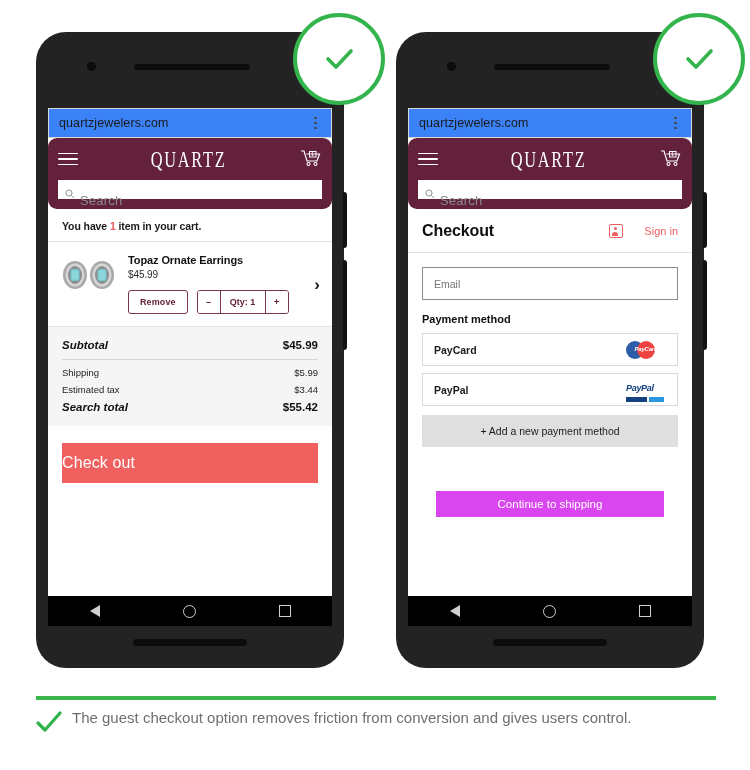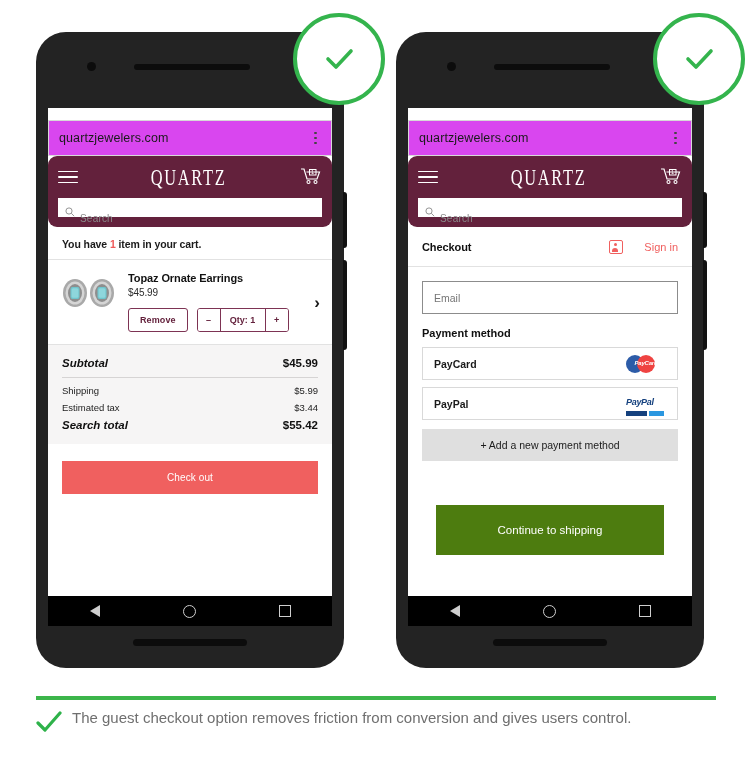--- a/index.html
+++ b/index.html
@@ -71,28 +71,27 @@
     top: 76px;
     left: 12px;
     width: 284px;
     height: 518px;
     background: #ffffff;
     overflow: hidden;
   }
 
   
   .browser-bar {
-    height: 36px;
+    height: 30px;
     border: 1px solid #d8d8d8;
     box-sizing: border-box;
     display: flex;
     align-items: center;
     padding: 0 10px;
-    background: #d946ef;
-    margin-top: 12px;
+    background: #3b82f6;
   }
   .url-text {
     font-size: 12.5px;
     color: #1b1b1b;
     flex: 1;
     letter-spacing: 0.1px;
   }
   .kebab {
     display: flex;
     flex-direction: column;
@@ -148,21 +147,21 @@
   .searchbox {
     background: #ffffff;
     height: 19px;
     display: flex;
     align-items: center;
     padding: 0 7px;
     gap: 5px;
   }
   .search-glyph { width: 10px; height: 10px; flex: none; }
   .search-ph {
-    font-size: 10px;
+    font-size: 13px;
     color: #8a8a8a;
     letter-spacing: 0.2px;
     margin-top: 22px;
   }
 
   
   .cart-note {
     padding: 11px 14px 9px 14px;
     font-size: 10.5px;
     font-weight: bold;
@@ -244,38 +243,38 @@
   .t-row.major .t-val   { font-size: 11.5px; font-weight: bold; color: #101010; }
   .t-row.minor .t-label { font-size: 9.5px; color: #232323; }
   .t-row.minor .t-val   { font-size: 9.5px; color: #232323; }
   .t-sep { height: 1px; background: #d6d4d4; margin: 5px 0 4px 0; }
 
   .cta {
     display: block;
     margin: 17px 14px 0 14px;
     background: #f0605f;
     color: #ffffff;
-    text-align: center;
-    font-size: 10px;
+    text-align: left;
+    font-size: 16px;
     padding: 11px 0;
     border: none;
     width: calc(100% - 28px);
     letter-spacing: 0.1px;
   }
 
   
   .checkout-head {
     display: flex;
     align-items: center;
     justify-content: space-between;
     padding: 13px 14px 12px 14px;
     border-bottom: 1px solid #e2e2e2;
   }
   .checkout-title {
-    font-size: 11px;
+    font-size: 16px;
     font-weight: bold;
     color: #101010;
     letter-spacing: -0.1px;
   }
   .signin {
     display: flex;
     align-items: center;
     gap: 21px;
     color: #f0605f;
     font-size: 11px;
@@ -378,26 +377,26 @@
     color: #1b1b1b;
     font-size: 10.5px;
     padding: 10px 0;
     font-family: "Liberation Sans", sans-serif;
     margin-top: 2px;
   }
   .co-cta {
     display: block;
     margin: 44px 14px 0 14px;
     width: calc(100% - 28px);
-    background: #4d7c0f;
+    background: #d946ef;
     color: #ffffff;
     border: none;
     text-align: center;
     font-size: 11.5px;
-    padding: 19px 0;
+    padding: 7px 0;
   }
 
   
   .android-nav {
     position: absolute;
     bottom: 0;
     left: 0;
     width: 100%;
     height: 30px;
     background: #000000;

